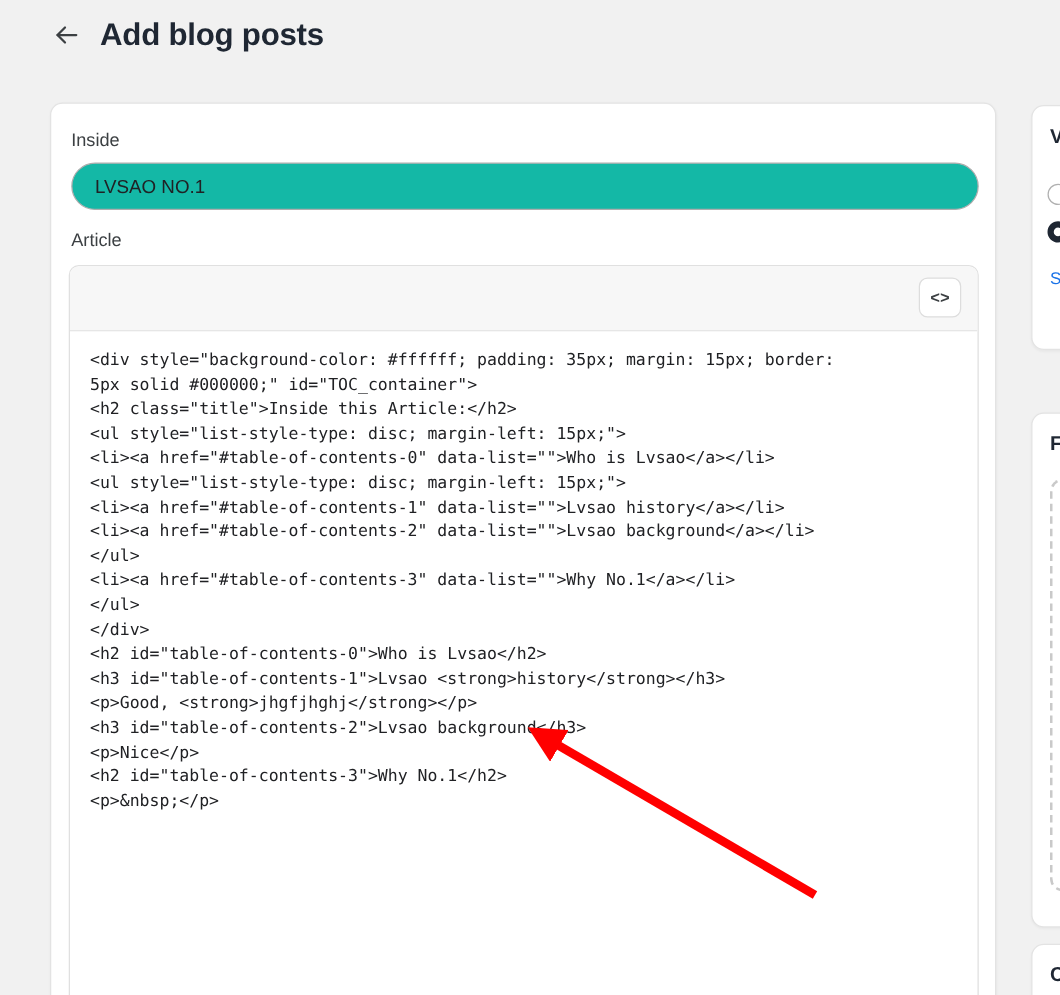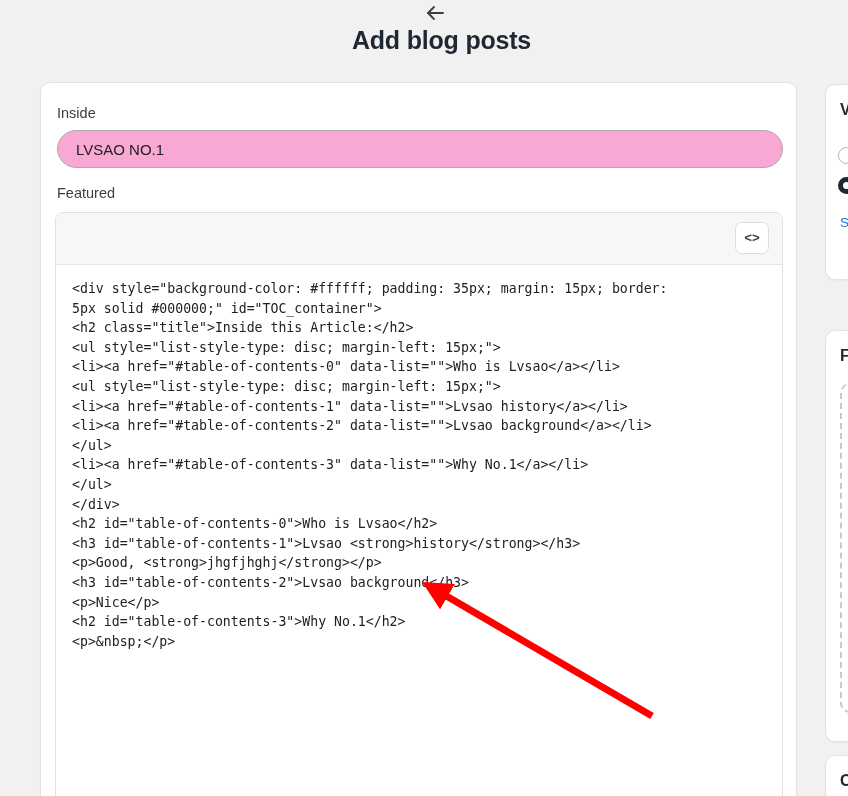--- a/index.html
+++ b/index.html
@@ -19,21 +19,20 @@
   .page-header {
     position: absolute;
     left: 0;
     top: 0;
     width: 843px;
     height: 56px;
     display: flex;
     align-items: center;
     padding-left: 40px;
     box-sizing: border-box;
-    flex-direction: column;
   }
   .back-arrow {
     width: 26px;
     height: 26px;
     margin-right: 14px;
     display: flex;
     align-items: center;
     justify-content: center;
     color: #3c4043;
     cursor: pointer;
@@ -69,21 +68,21 @@
   .label-content { left: 16px; top: 102px; }
 
   .title-input {
     position: absolute;
     left: 16px;
     top: 47px;
     width: 726px;
     height: 38px;
     border: 1px solid #adadad;
     border-radius: 19px;
-    background: #f9a8d4;
+    background: #14b8a6;
     box-sizing: border-box;
     padding: 0 18px;
     font-family: "Liberation Sans", sans-serif;
     font-size: 15px;
     color: #202124;
     line-height: 36px;
     outline: none;
   }
 
   
@@ -228,21 +227,21 @@
   </div>
   <div class="page-title">Add blog posts</div>
 </div>
 
 <div class="main-card">
 
   <div class="field-label label-title">Inside</div>
 
   <input class="title-input" type="text" value="LVSAO NO.1" style="">
 
-  <div class="field-label label-content">Featured</div>
+  <div class="field-label label-content">Article</div>
 
   <div class="editor-wrap">
     <div class="editor-toolbar">
       <div class="code-toggle-btn">&lt;&gt;</div>
     </div>
     <div class="code-area"><div class="code-line">&lt;div style="background-color: #ffffff; padding: 35px; margin: 15px; border:</div><div class="code-line">5px solid #000000;" id="TOC_container"&gt;</div><div class="code-line">&lt;h2 class="title"&gt;Inside this Article:&lt;/h2&gt;</div><div class="code-line">&lt;ul style="list-style-type: disc; margin-left: 15px;"&gt;</div><div class="code-line">&lt;li&gt;&lt;a href="#table-of-contents-0" data-list=""&gt;Who is Lvsao&lt;/a&gt;&lt;/li&gt;</div><div class="code-line">&lt;ul style="list-style-type: disc; margin-left: 15px;"&gt;</div><div class="code-line">&lt;li&gt;&lt;a href="#table-of-contents-1" data-list=""&gt;Lvsao history&lt;/a&gt;&lt;/li&gt;</div><div class="code-line">&lt;li&gt;&lt;a href="#table-of-contents-2" data-list=""&gt;Lvsao background&lt;/a&gt;&lt;/li&gt;</div><div class="code-line">&lt;/ul&gt;</div><div class="code-line">&lt;li&gt;&lt;a href="#table-of-contents-3" data-list=""&gt;Why No.1&lt;/a&gt;&lt;/li&gt;</div><div class="code-line">&lt;/ul&gt;</div><div class="code-line">&lt;/div&gt;</div><div class="code-line">&lt;h2 id="table-of-contents-0"&gt;Who is Lvsao&lt;/h2&gt;</div><div class="code-line">&lt;h3 id="table-of-contents-1"&gt;Lvsao &lt;strong&gt;history&lt;/strong&gt;&lt;/h3&gt;</div><div class="code-line">&lt;p&gt;Good, &lt;strong&gt;jhgfjhghj&lt;/strong&gt;&lt;/p&gt;</div><div class="code-line">&lt;h3 id="table-of-contents-2"&gt;Lvsao background&lt;/h3&gt;</div><div class="code-line">&lt;p&gt;Nice&lt;/p&gt;</div><div class="code-line">&lt;h2 id="table-of-contents-3"&gt;Why No.1&lt;/h2&gt;</div><div class="code-line">&lt;p&gt;&amp;nbsp;&lt;/p&gt;</div></div>
   </div>
 </div>
 
 <div class="right-panel" id="panel-visibility">

